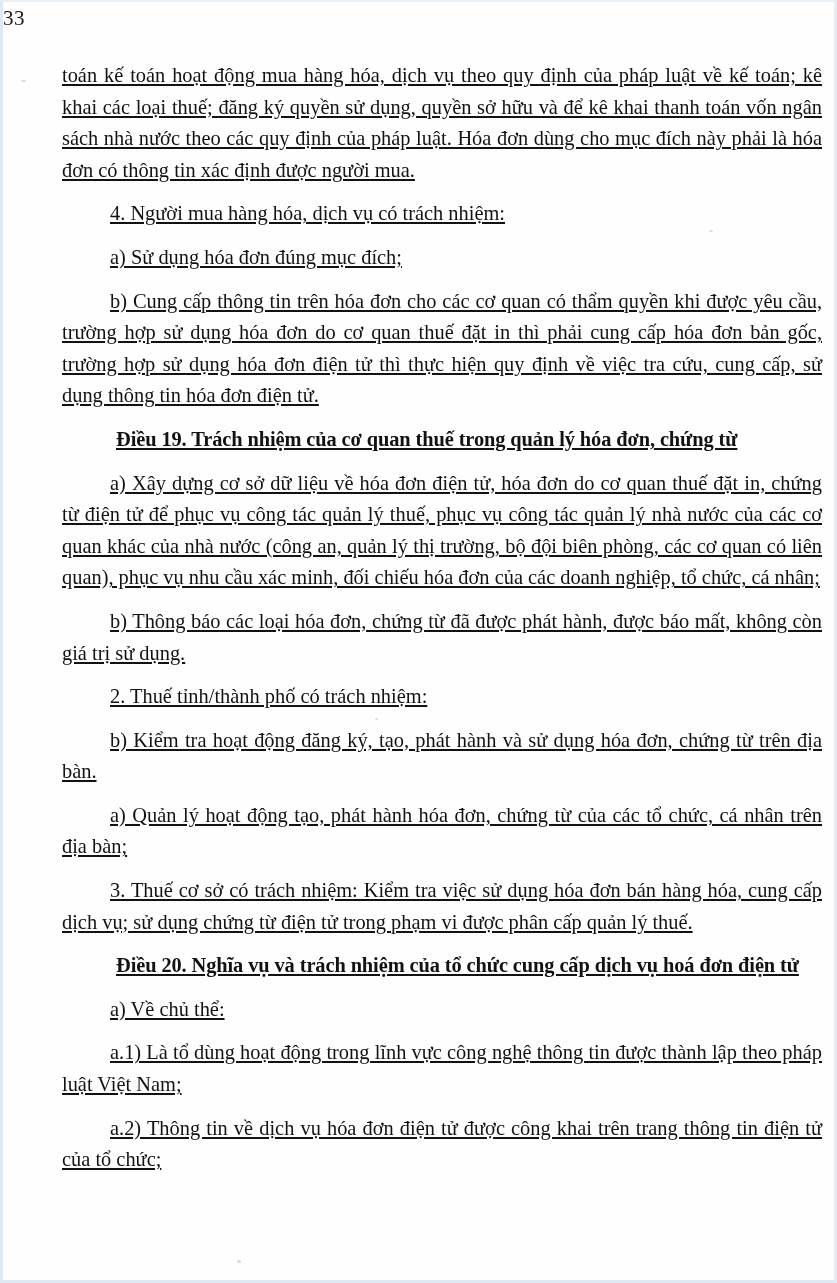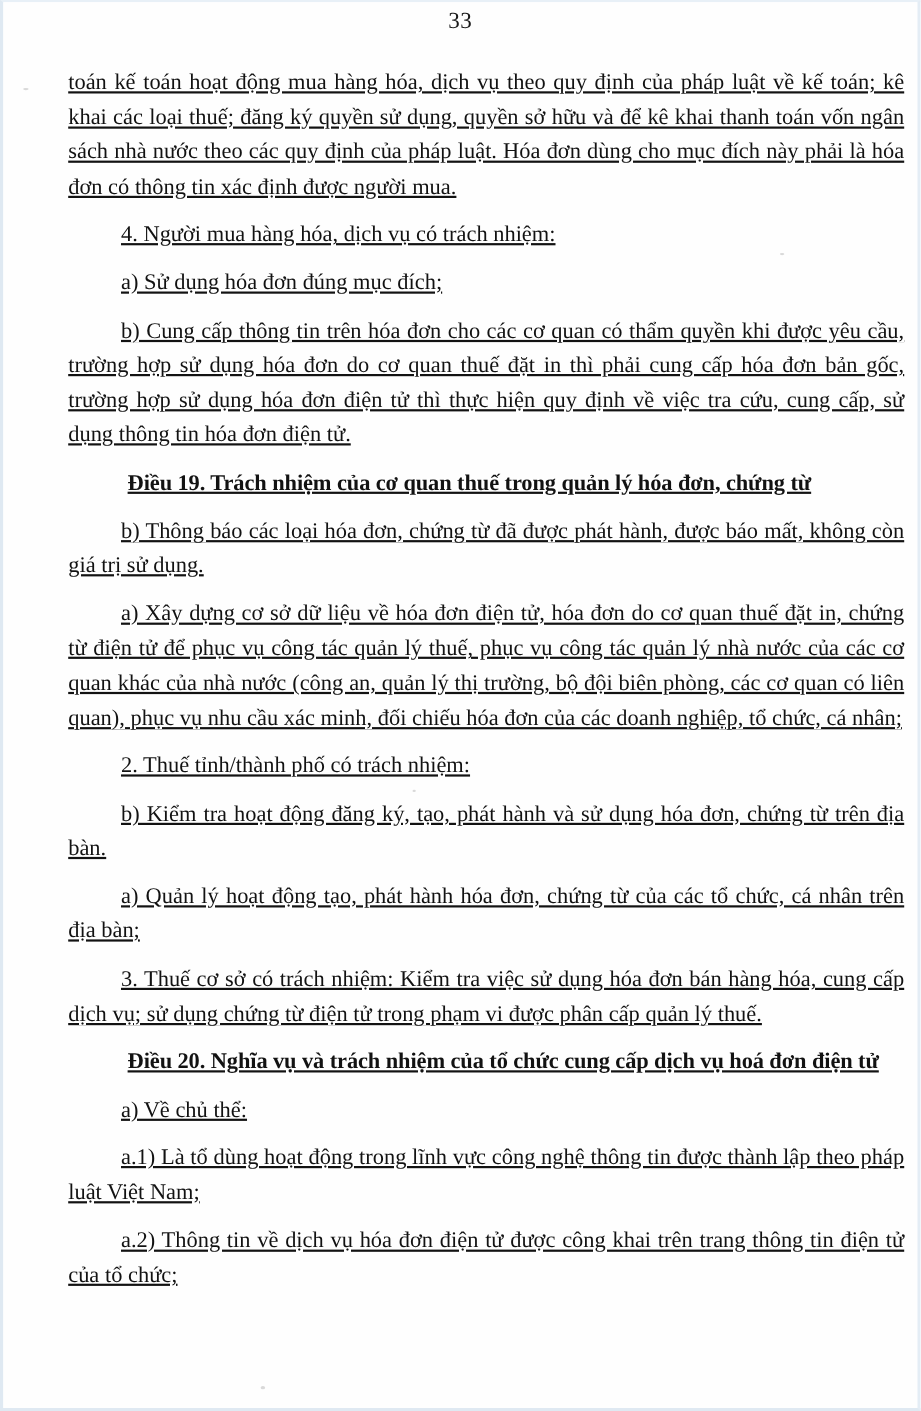--- a/index.html
+++ b/index.html
@@ -28,21 +28,21 @@
     inset: 0;
     background: #fefefe;
   }
 
   
   .folio {
     position: absolute;
     top: 4px;
     left: 0;
     width: 100%;
-    text-align: center;
+    text-align: left;
     font-family: "Liberation Serif", "DejaVu Serif", serif;
     font-size: 21px;
     color: #1a1a1a;
     letter-spacing: 0.5px;
   }
 
   
   .body-text {
     position: absolute;
     left: 59px;
@@ -107,23 +107,23 @@
 
       <p class="gap">4. Người mua hàng hóa, dịch vụ có trách nhiệm:</p>
 
       <p class="gap">a) Sử dụng hóa đơn đúng mục đích;</p>
 
       <p class="gap">b) Cung cấp thông tin trên hóa đơn cho các cơ quan có thẩm quyền khi được yêu cầu, trường hợp sử dụng hóa đơn do cơ quan thuế đặt in thì phải cung cấp hóa đơn bản gốc, trường hợp sử dụng hóa đơn điện tử thì thực hiện quy định về việc tra cứu, cung cấp, sử dụng thông tin hóa đơn điện tử.</p>
 
       <p class="heading">Điều 19. Trách nhiệm của cơ quan thuế trong quản lý hóa đơn, chứng từ</p>
 
 
+      <p class="gap">a) Xây dựng cơ sở dữ liệu về hóa đơn điện tử, hóa đơn do cơ quan thuế đặt in, chứng từ điện tử để phục vụ công tác quản lý thuế, phục vụ công tác quản lý nhà nước của các cơ quan khác của nhà nước (công an, quản lý thị trường, bộ đội biên phòng, các cơ quan có liên quan), phục vụ nhu cầu xác minh, đối chiếu hóa đơn của các doanh nghiệp, tổ chức, cá nhân;</p>
+
       <p class="gap">b) Thông báo các loại hóa đơn, chứng từ đã được phát hành, được báo mất, không còn giá trị sử dụng.</p>
-
-      <p class="gap">a) Xây dựng cơ sở dữ liệu về hóa đơn điện tử, hóa đơn do cơ quan thuế đặt in, chứng từ điện tử để phục vụ công tác quản lý thuế, phục vụ công tác quản lý nhà nước của các cơ quan khác của nhà nước (công an, quản lý thị trường, bộ đội biên phòng, các cơ quan có liên quan), phục vụ nhu cầu xác minh, đối chiếu hóa đơn của các doanh nghiệp, tổ chức, cá nhân;</p>
 
       <p class="gap">2. Thuế tỉnh/thành phố có trách nhiệm:</p>
 
       <p class="gap">b) Kiểm tra hoạt động đăng ký, tạo, phát hành và sử dụng hóa đơn, chứng từ trên địa bàn.</p>
 
       <p class="gap">a) Quản lý hoạt động tạo, phát hành hóa đơn, chứng từ của các tổ chức, cá nhân trên địa bàn;</p>
 
       <p class="gap">3. Thuế cơ sở có trách nhiệm: Kiểm tra việc sử dụng hóa đơn bán hàng hóa, cung cấp dịch vụ; sử dụng chứng từ điện tử trong phạm vi được phân cấp quản lý thuế.</p>
 
       <p class="heading">Điều 20. Nghĩa vụ và  trách nhiệm của tổ chức cung cấp dịch vụ hoá đơn điện tử</p>

